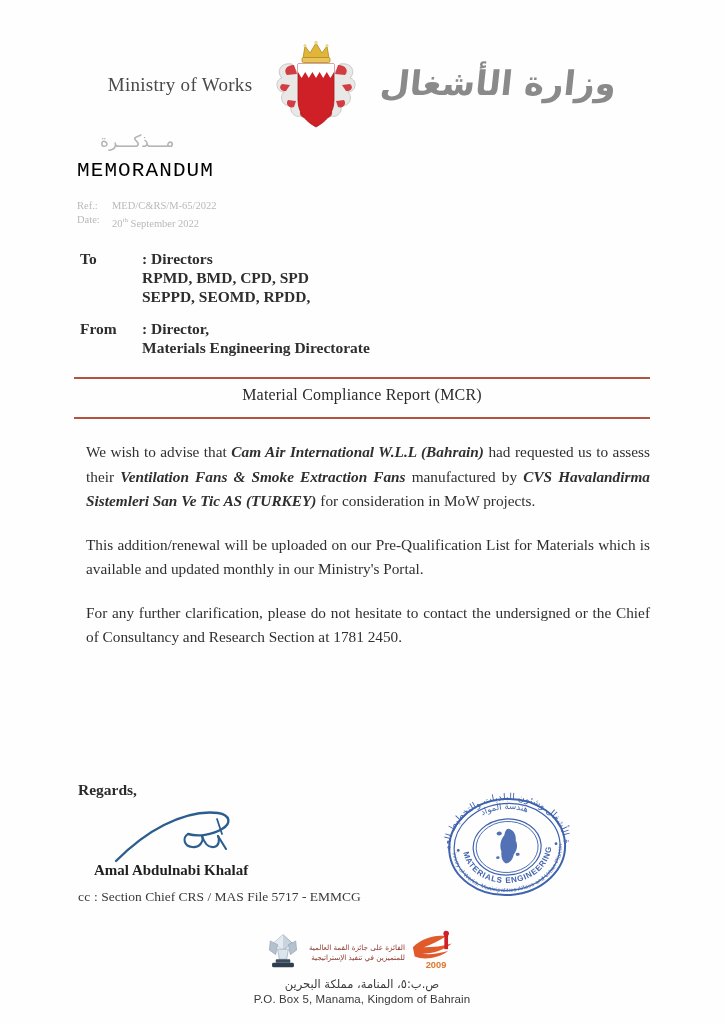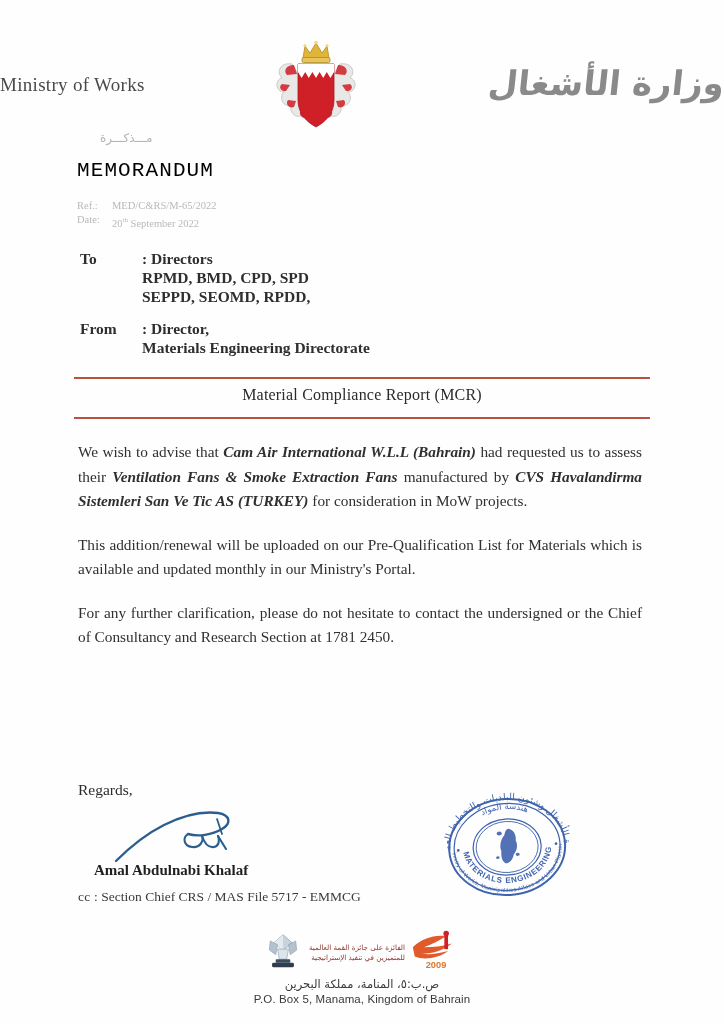--- a/index.html
+++ b/index.html
@@ -24,21 +24,21 @@
 
   
   .letterhead {
     position: absolute;
     left: 0;
     top: 32px;
     width: 724px;
     height: 112px;
     display: flex;
     align-items: center;
-    justify-content: space-between;
+    justify-content: center;
     gap: 12px;
   }
   .mow-en {
     font-family: "Liberation Serif", serif;
     font-size: 19px;
     color: #4a4a4a;
     letter-spacing: .3px;
     white-space: nowrap;
     padding-bottom: 6px;
   }
@@ -59,21 +59,21 @@
     letter-spacing: -1px;
     transform: skewX(-6deg);
   }
 
   
   .memo-ar {
     position: absolute;
     left: 100px;
     top: 131px;
     font-family: "DejaVu Sans", sans-serif;
-    font-size: 12px;
+    font-size: 17px;
     color: #b3b3b3;
     direction: rtl;
     letter-spacing: 1px;
   }
   .memo-en {
     position: absolute;
     left: 77px;
     top: 159px;
     font-family: Liberation Mono, monospace;
     font-size: 21px;
@@ -129,21 +129,21 @@
     font-family: "Liberation Serif", serif;
     font-weight: normal;
     font-size: 16px;
     color: #2b2b2b;
     letter-spacing: .2px;
   }
 
   
   .body-wrap {
     position: absolute;
-    left: 78px;
+    left: 86px;
     top: 440px;
     width: 564px;
   }
   .para {
     font-family: "Liberation Serif", serif;
     font-size: 15.3px;
     line-height: 24.5px;
     color: #2f2f2f;
     text-align: justify;
     margin: 0 0 19px 0;
@@ -151,21 +151,21 @@
   .para.spaced { margin-top: 9px; }
   .para b { font-weight: bold; }
   .para .bi { font-weight: bold; font-style: italic; }
 
   
   .regards {
     position: absolute;
     left: 78px;
     top: 781px;
     font-family: "Liberation Serif", serif;
-    font-weight: normal;
+    font-weight: bold;
     font-size: 15.5px;
     color: #2b2b2b;
   }
   .signature {
     position: absolute;
     left: 110px;
     top: 805px;
     width: 170px;
     height: 60px;
   }

